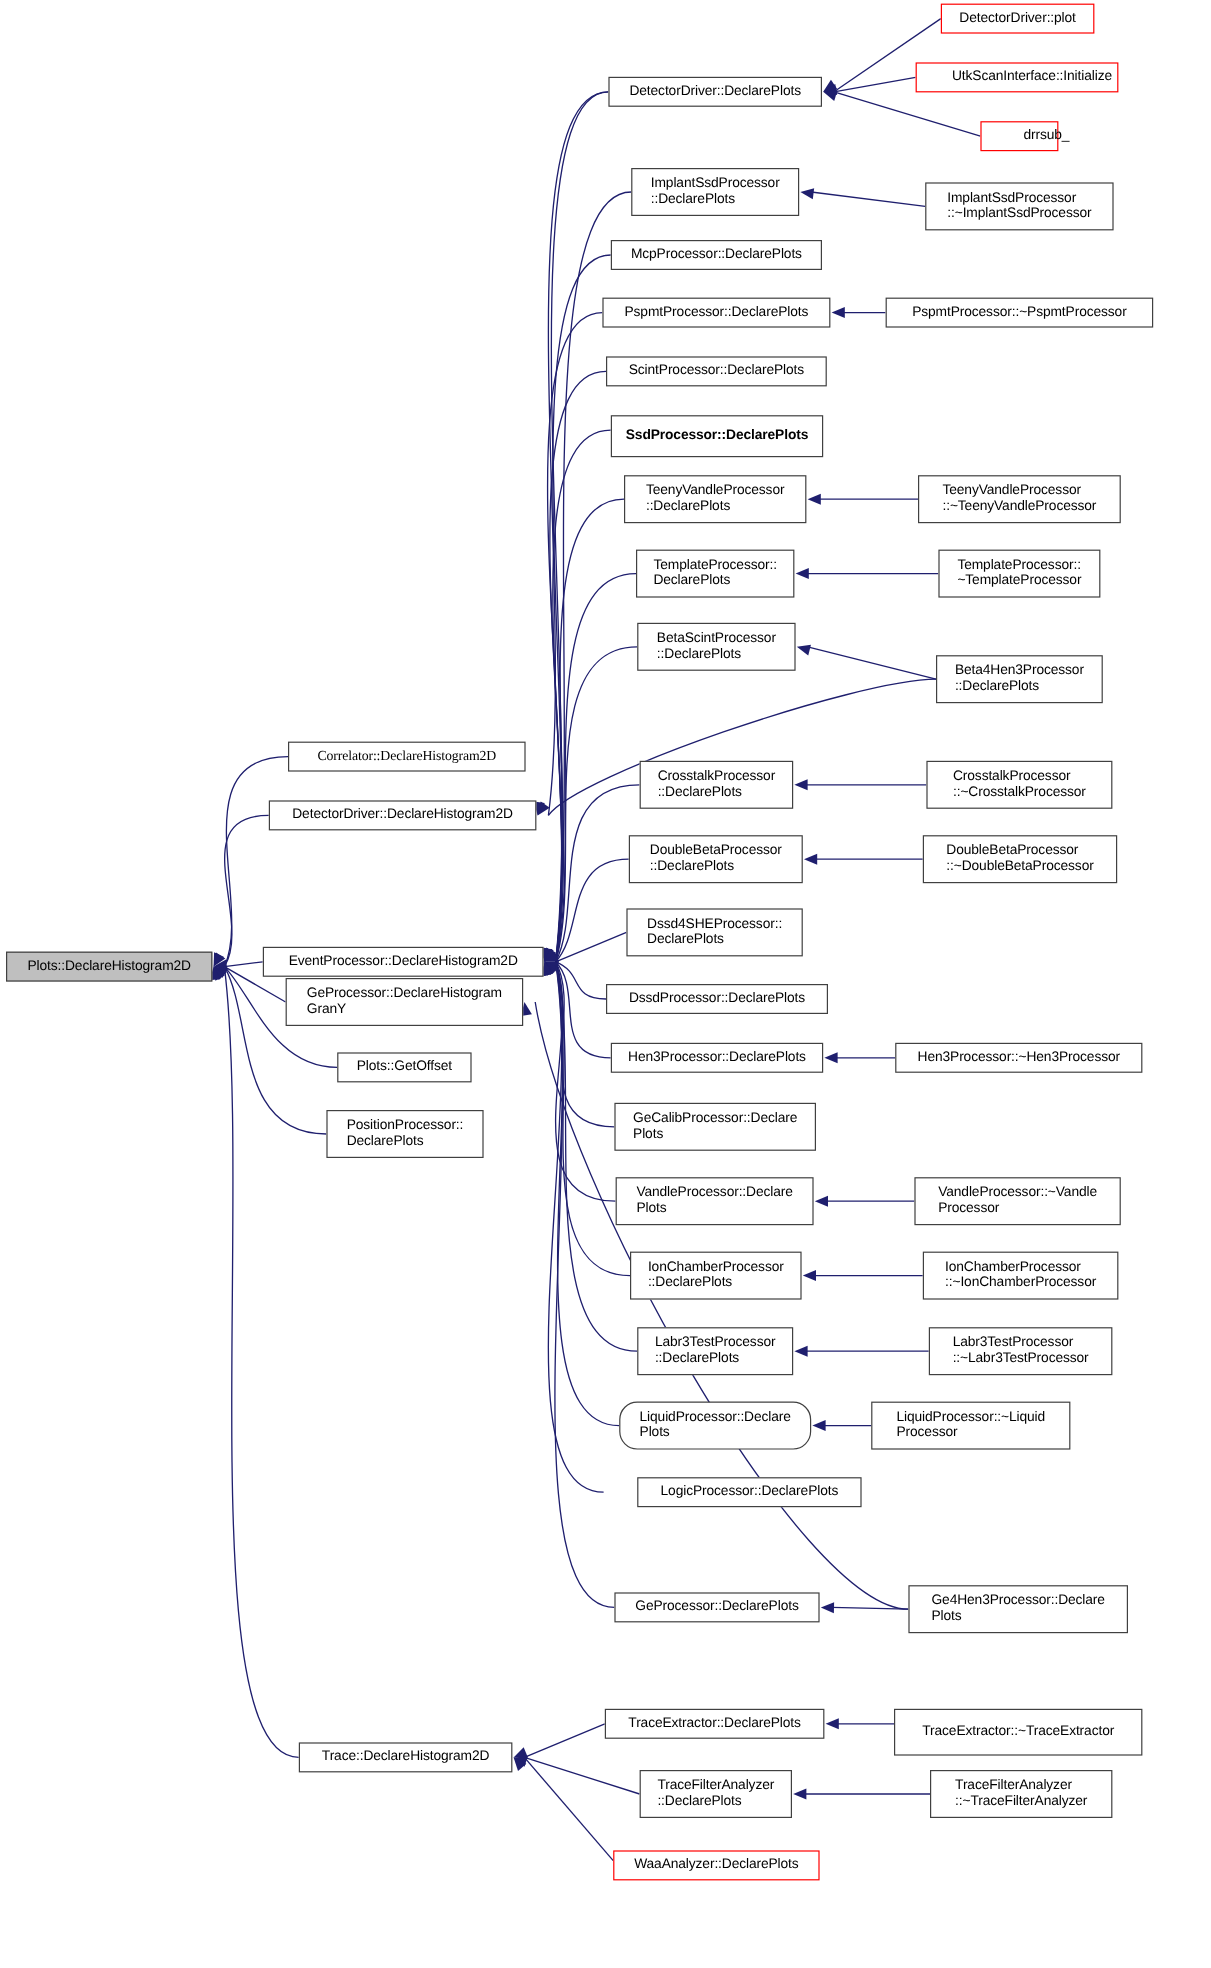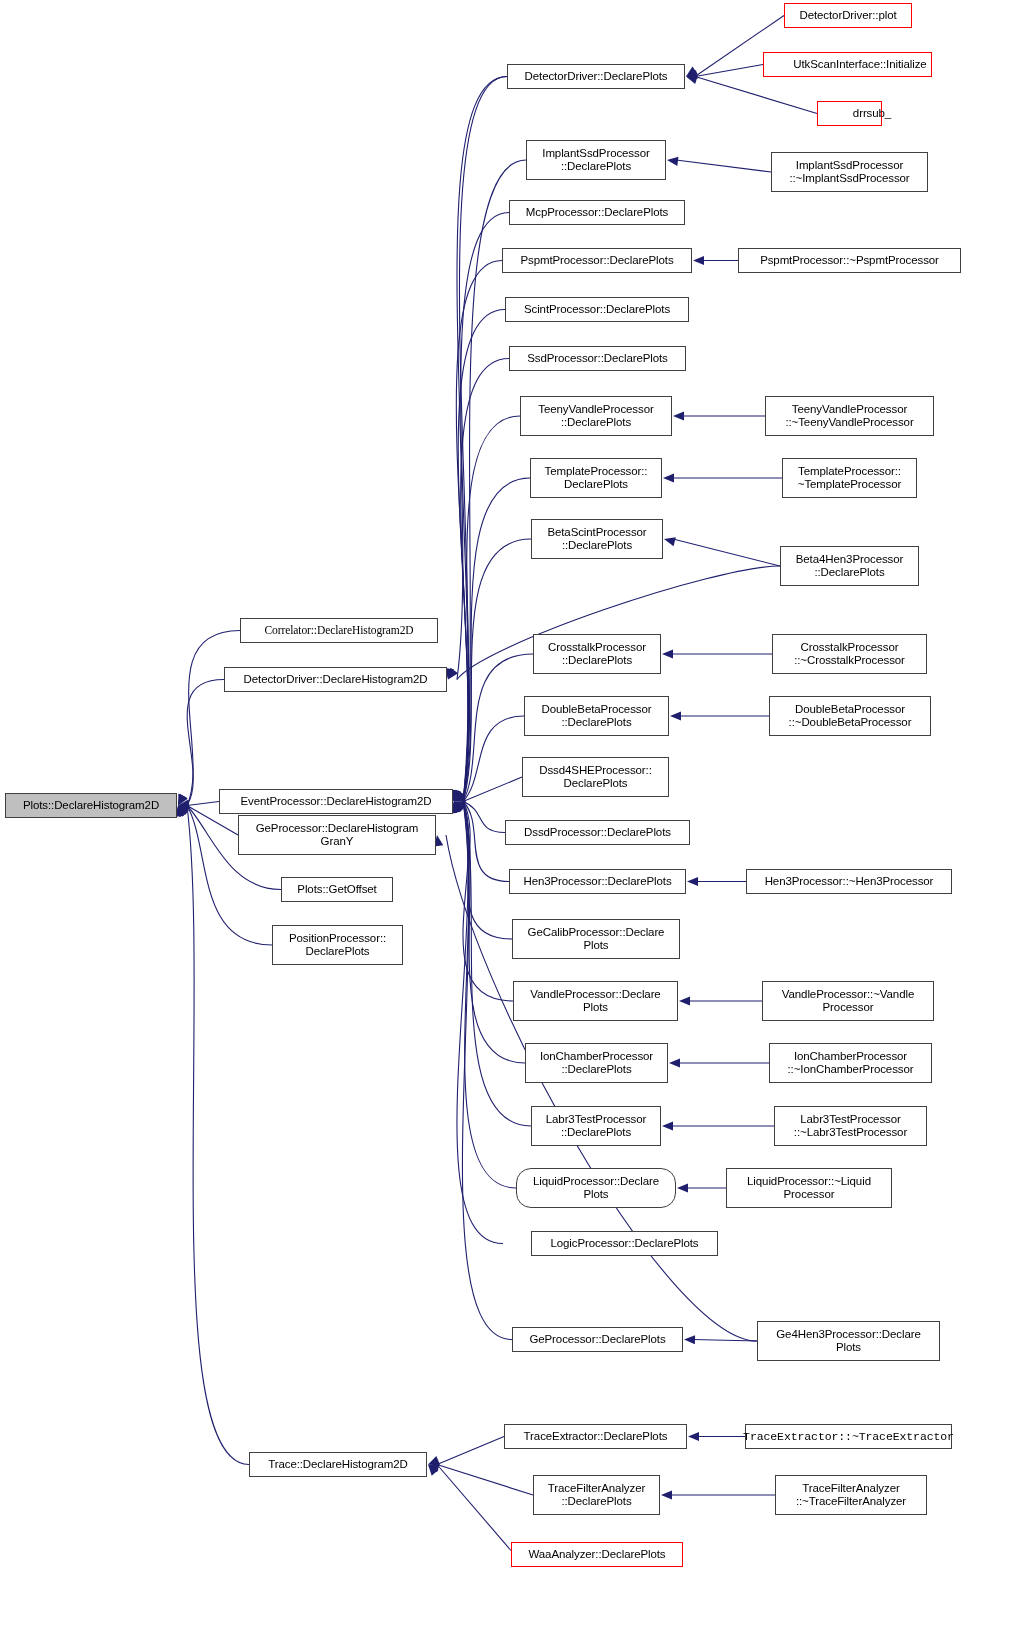--- a/index.html
+++ b/index.html
@@ -21,21 +21,21 @@
     width: 1009px;
     height: 1640px;
     overflow: visible;
   }
   .node {
     position: absolute;
     box-sizing: border-box;
     display: flex;
     align-items: center;
     justify-content: center;
-    text-align: center;
+    text-align: left;
     background: #ffffff;
     border: 1px solid #404040;
     color: #000000;
     font-size: 11.5px;
     line-height: 13px;
     letter-spacing: -0.1px;
     white-space: pre-line;
     padding: 0 3px;
   }
   .node.root {
@@ -175,21 +175,21 @@
       <div class="node" style="left: 281px; top: 877px; width: 112px; height: 25px;">Plots::GetOffset</div>
       <div class="node" style="left: 272px; top: 925px; width: 131px; height: 40px;">PositionProcessor::
 DeclarePlots</div>
       <div class="node" style="left: 249px; top: 1452px; width: 178px; height: 25px;">Trace::DeclareHistogram2D</div>
       <div class="node" style="left: 507px; top: 64px; width: 178px; height: 25px;">DetectorDriver::DeclarePlots</div>
       <div class="node" style="left: 526px; top: 140px; width: 140px; height: 40px;">ImplantSsdProcessor
 ::DeclarePlots</div>
       <div class="node" style="left: 509px; top: 200px; width: 176px; height: 25px;">McpProcessor::DeclarePlots</div>
       <div class="node" style="left: 502px; top: 248px; width: 190px; height: 25px;">PspmtProcessor::DeclarePlots</div>
       <div class="node" style="left: 505px; top: 297px; width: 184px; height: 25px;">ScintProcessor::DeclarePlots</div>
-      <div class="node" style="left: 509px; top: 346px; width: 177px; height: 25px;">SsdProcessor::DeclarePlots</div>
+      <div class="node" style="left: 509px; top: 346px; width: 177px; height: 35px; font-weight: bold;">SsdProcessor::DeclarePlots</div>
       <div class="node" style="left: 520px; top: 396px; width: 152px; height: 40px;">TeenyVandleProcessor
 ::DeclarePlots</div>
       <div class="node" style="left: 530px; top: 458px; width: 132px; height: 40px;">TemplateProcessor::
 DeclarePlots</div>
       <div class="node" style="left: 531px; top: 519px; width: 132px; height: 40px;">BetaScintProcessor
 ::DeclarePlots</div>
       <div class="node" style="left: 533px; top: 634px; width: 128px; height: 40px;">CrosstalkProcessor
 ::DeclarePlots</div>
       <div class="node" style="left: 524px; top: 696px; width: 145px; height: 40px;">DoubleBetaProcessor
 ::DeclarePlots</div>
@@ -233,17 +233,17 @@
       <div class="node" style="left: 762px; top: 981px; width: 172px; height: 40px;">VandleProcessor::~Vandle
 Processor</div>
       <div class="node" style="left: 769px; top: 1043px; width: 163px; height: 40px;">IonChamberProcessor
 ::~IonChamberProcessor</div>
       <div class="node" style="left: 774px; top: 1106px; width: 153px; height: 40px;">Labr3TestProcessor
 ::~Labr3TestProcessor</div>
       <div class="node" style="left: 726px; top: 1168px; width: 166px; height: 40px;">LiquidProcessor::~Liquid
 Processor</div>
       <div class="node" style="left: 757px; top: 1321px; width: 183px; height: 40px;">Ge4Hen3Processor::Declare
 Plots</div>
-      <div class="node" style="left: 745px; top: 1424px; width: 207px; height: 25px; font-family: Liberation Mono, monospace;">TraceExtractor::~TraceExtractor</div>
+      <div class="node" style="left: 745px; top: 1424px; width: 207px; height: 39px;">TraceExtractor::~TraceExtractor</div>
       <div class="node" style="left: 775px; top: 1475px; width: 152px; height: 40px;">TraceFilterAnalyzer
 ::~TraceFilterAnalyzer</div>
     </div>
 </div>
 
 </body></html>

